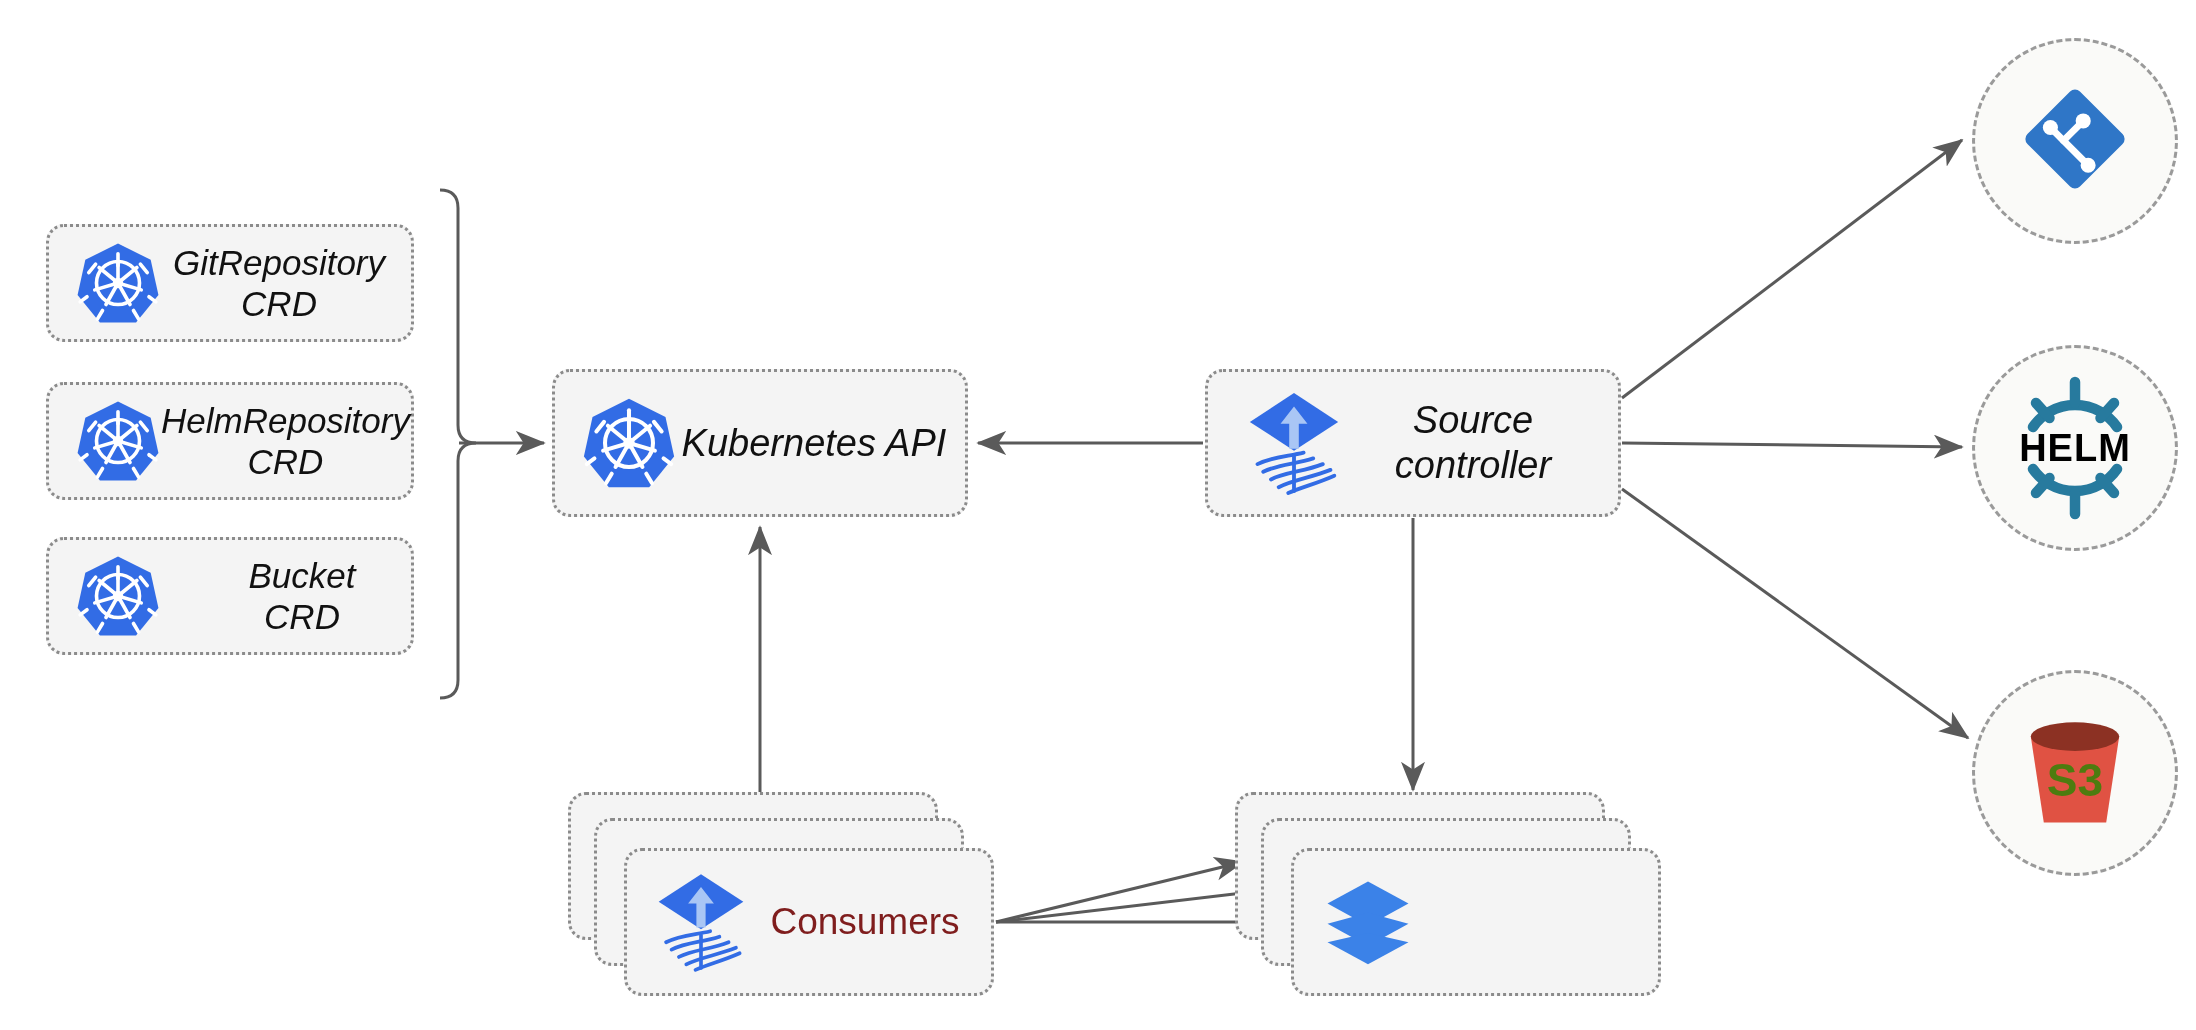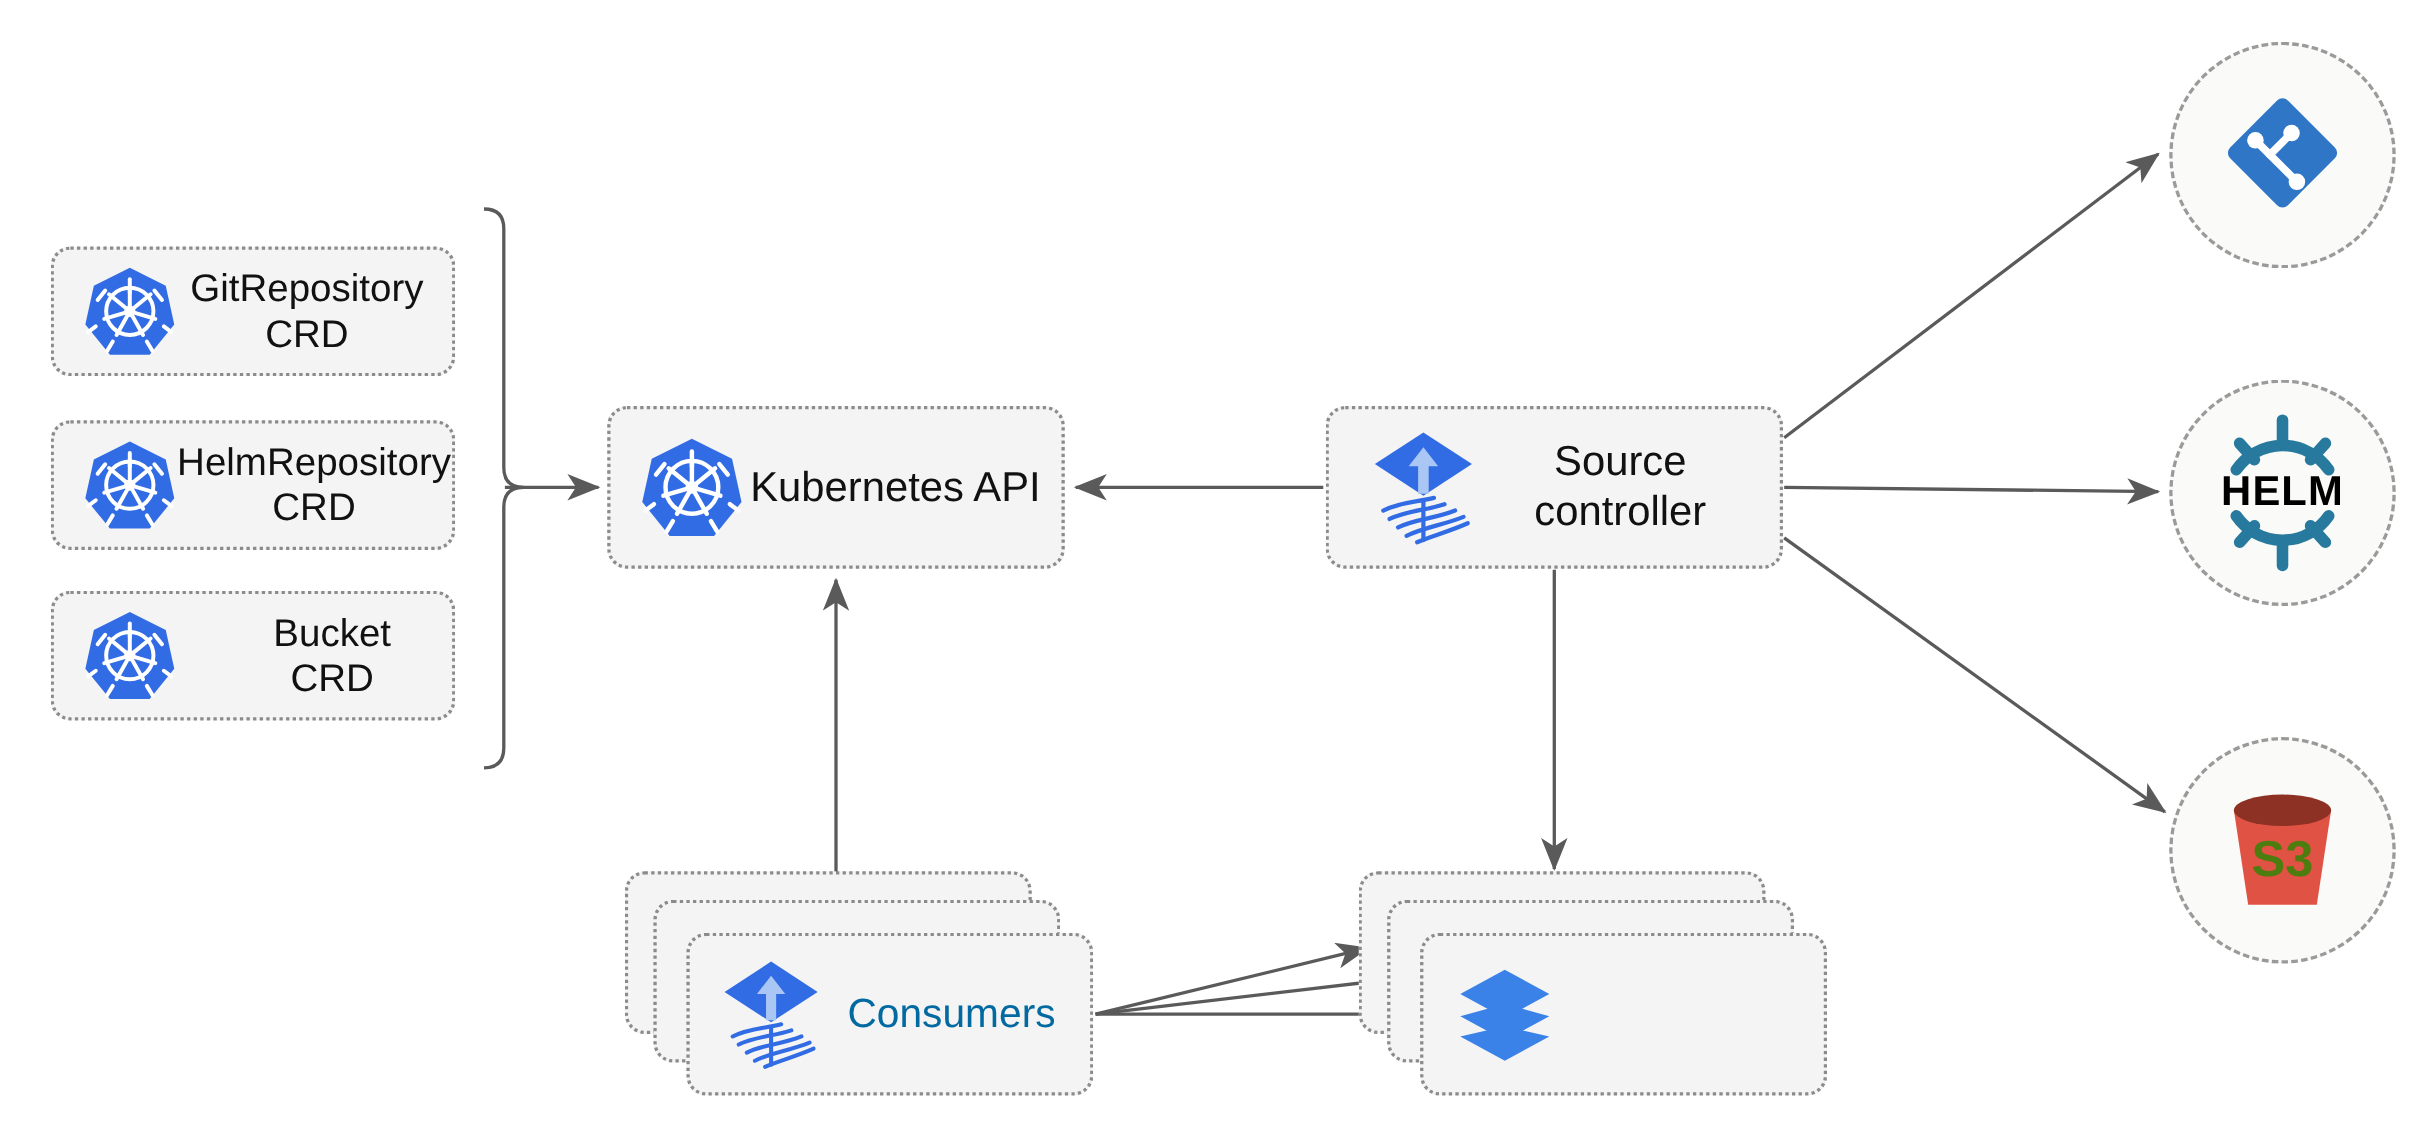--- a/index.html
+++ b/index.html
@@ -38,20 +38,21 @@
     justify-content: flex-start;
   }
   .node .label {
     color: #111111;
     font-size: 36px;
     line-height: 1.18;
     text-align: center;
     white-space: pre-line;
     flex: 1;
     padding-right: 14px;
+    font-style: italic;
   }
   .node .icon-slot {
     flex: 0 0 auto;
     display: flex;
     align-items: center;
     justify-content: center;
   }
 
   
   .crd {
@@ -115,21 +116,21 @@
     border-radius: 18px;
     display: flex;
     align-items: center;
     padding-left: 26px;
   }
   .stack .front .icon-slot { flex: 0 0 auto; width: 96px; height: 108px; display:flex; align-items:center; justify-content:center;}
   .stack .front .label {
     flex: 1;
     text-align: center;
     font-size: 37px;
-    color: #0369a1;
+    color: #7f1d1d;
     padding-right: 10px;
   }
   #consumers-stack { left: 568px; top: 792px; }
   #artifacts-stack { left: 1235px; top: 792px; }
 
   
   .ext-circle {
     position: absolute;
     box-sizing: border-box;
     width: 206px;

